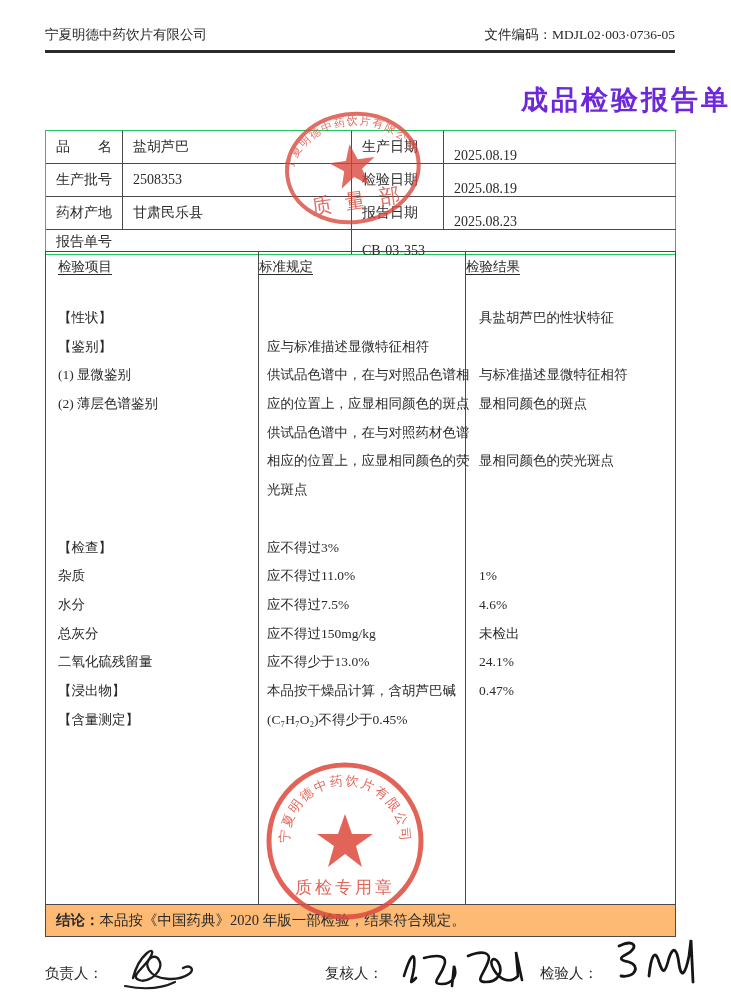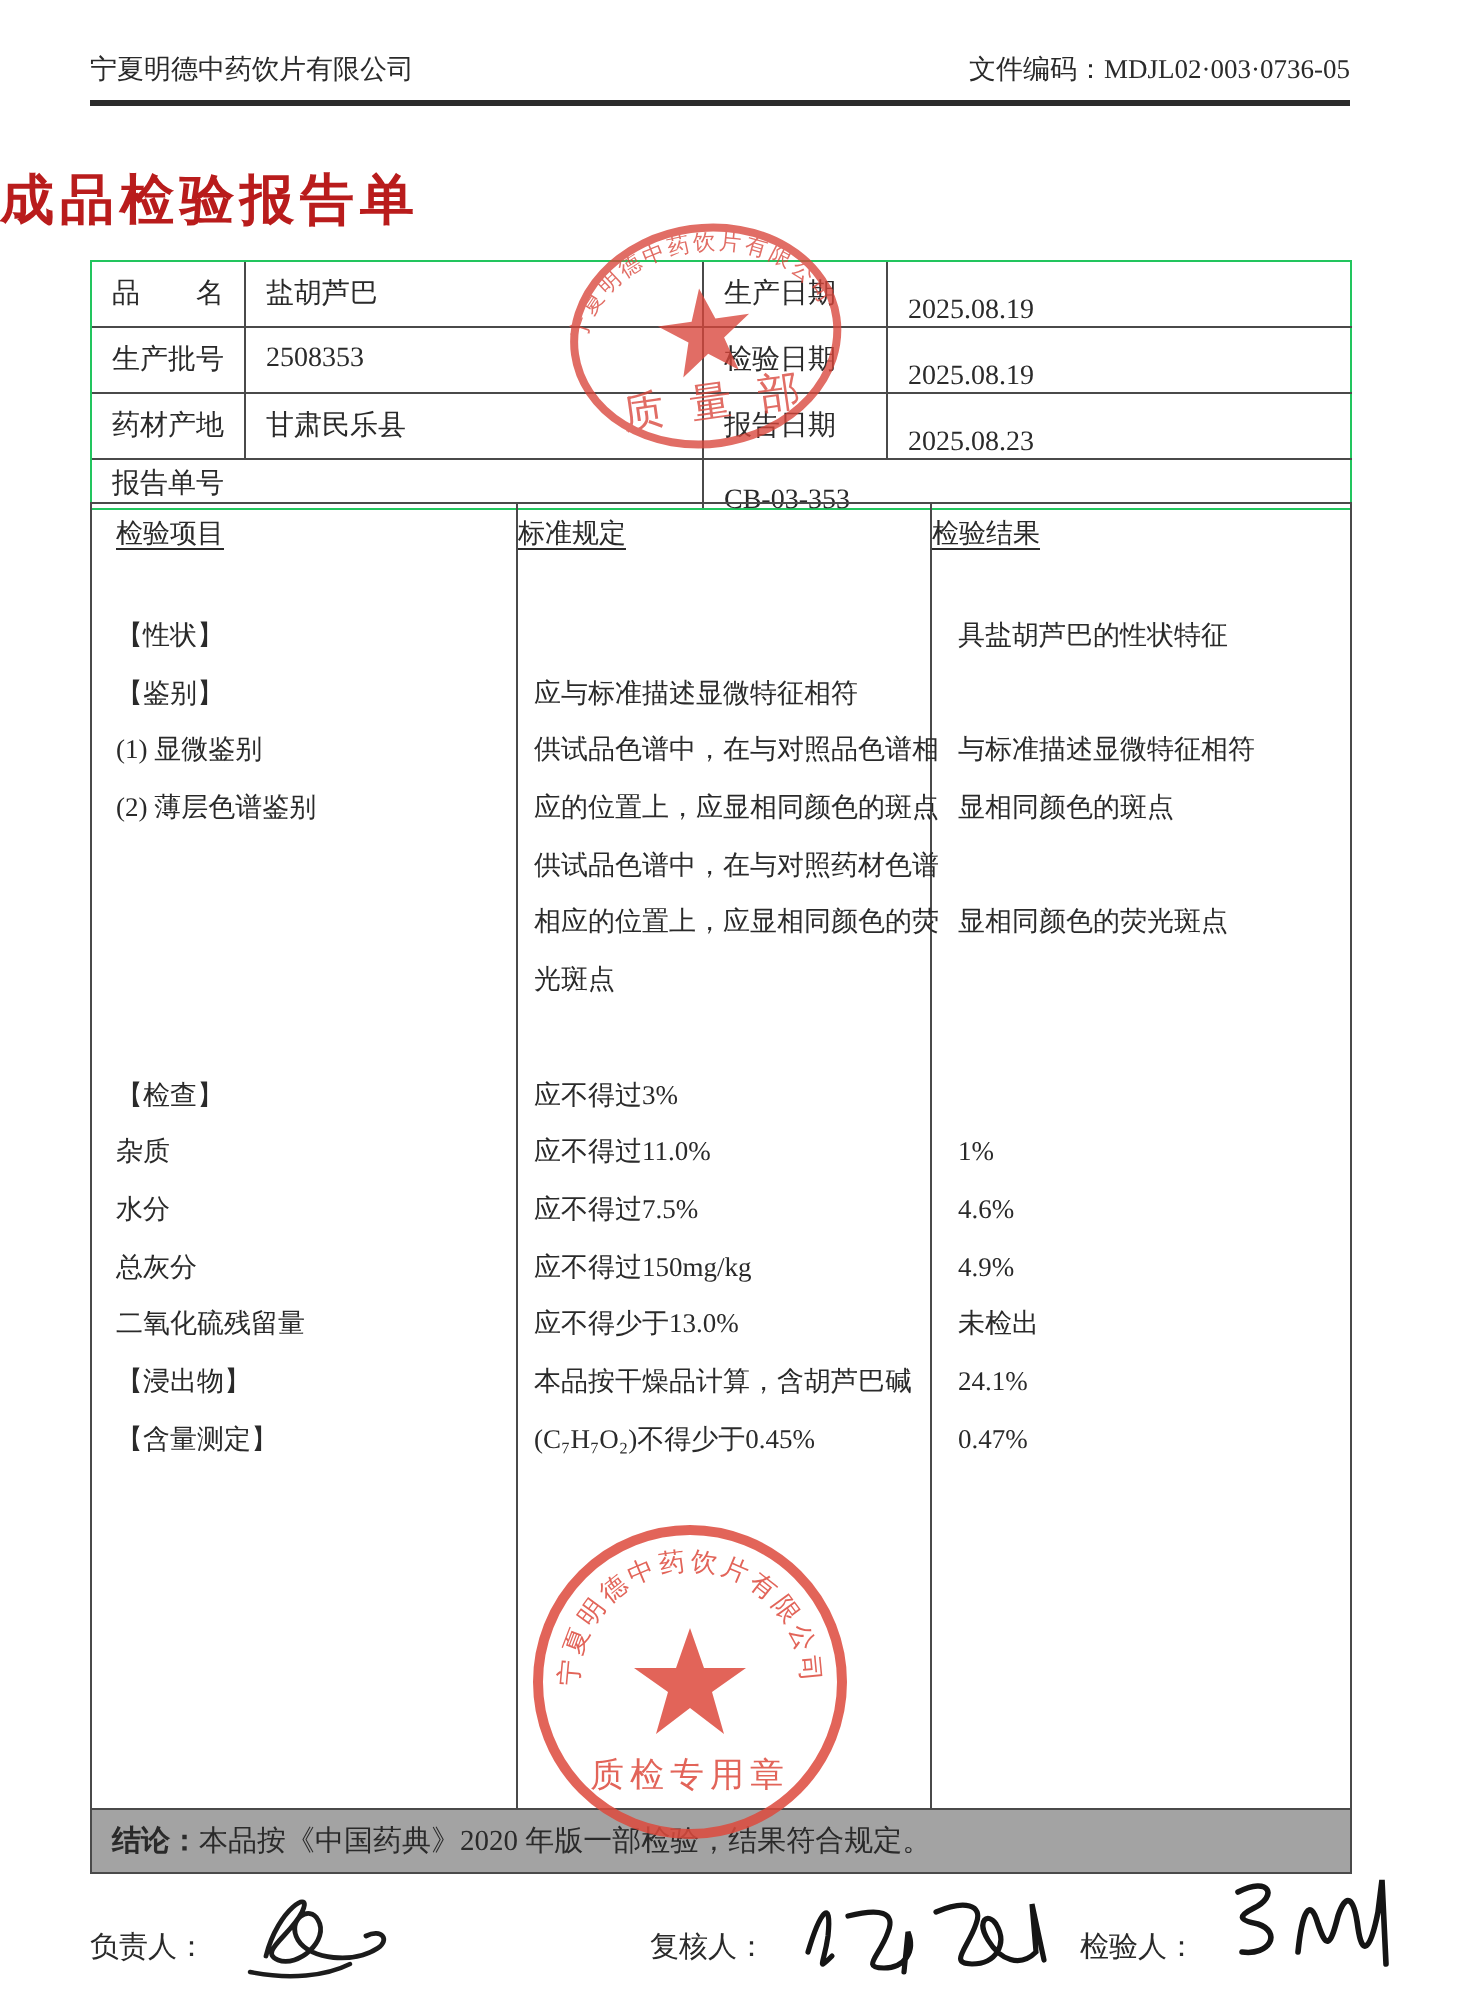--- a/index.html
+++ b/index.html
@@ -10,22 +10,22 @@
     overflow:hidden;
   }
   
   .doc-header {
     position:absolute; left:45px; top:26px; width:630px;
     display:flex; justify-content:space-between; align-items:flex-end;
     font-size:13.5px; padding-bottom:6px; border-bottom:3px solid #2b2b2b;
   }
   
   .doc-title {
-    position:absolute; left:0; top:82px; width:731px; text-align:left;
-    font-size:27px; font-weight:bold; letter-spacing:3px; color:#b91c1c;
+    position:absolute; left:0; top:82px; width:731px; text-align:right;
+    font-size:27px; font-weight:bold; letter-spacing:3px; color:#6d28d9;
   }
   
   .info-table {
     position:absolute; left:45px; top:130px; width:631px;
     display:grid; grid-template-columns:77px 229px 92px 232px;
     grid-template-rows:33px 33px 33px 24px;
     border:1px solid #22c55e; font-size:14px;
   }
   .info-table .cell {
     border-right:1px solid #4a4a4a; border-bottom:1px solid #4a4a4a;
@@ -48,21 +48,21 @@
   .col-head .ul { text-decoration:underline; text-underline-offset:3px; }
   .lines { padding-top:22px; }
   .line { height:28.7px; line-height:28.7px; white-space:nowrap; }
   .tcol .lines { padding-left:12px; }
   .tcol.std .lines { padding-left:8px; }
   .tcol.res .lines { padding-left:13px; }
   
   .conclusion-row {
     position:absolute; left:45px; top:904px; width:631px; height:33px;
     border:1px solid #4a4a4a; display:flex; align-items:center;
-    padding-left:10px; font-size:14.5px; background:#a3a3a3;
+    padding-left:10px; font-size:14.5px; background:#fdba74;
   }
   .conclusion-row .lbl { font-weight:bold; }
   
   .sign-row {
     position:absolute; left:40px; top:938px; width:660px; height:60px;
     font-size:14.5px;
   }
   .sig-label { position:absolute; top:26px; white-space:nowrap; }
   .sig-svg { position:absolute; }
   
@@ -161,21 +161,20 @@
         <div class="line"></div>
         <div class="line">与标准描述显微特征相符</div>
         <div class="line">显相同颜色的斑点</div>
         <div class="line"></div>
         <div class="line">显相同颜色的荧光斑点</div>
         <div class="line"></div>
         <div class="line"></div>
         <div class="line"></div>
         <div class="line">1%</div>
         <div class="line">4.6%</div>
-        <div class="line">4.9%</div>
         <div class="line">未检出</div>
         <div class="line">24.1%</div>
         <div class="line">0.47%</div>
         <div class="line"></div>
       </div>
     </div>
   </div>
 
   <div class="conclusion-row">
     <span class="lbl">结论：</span>

